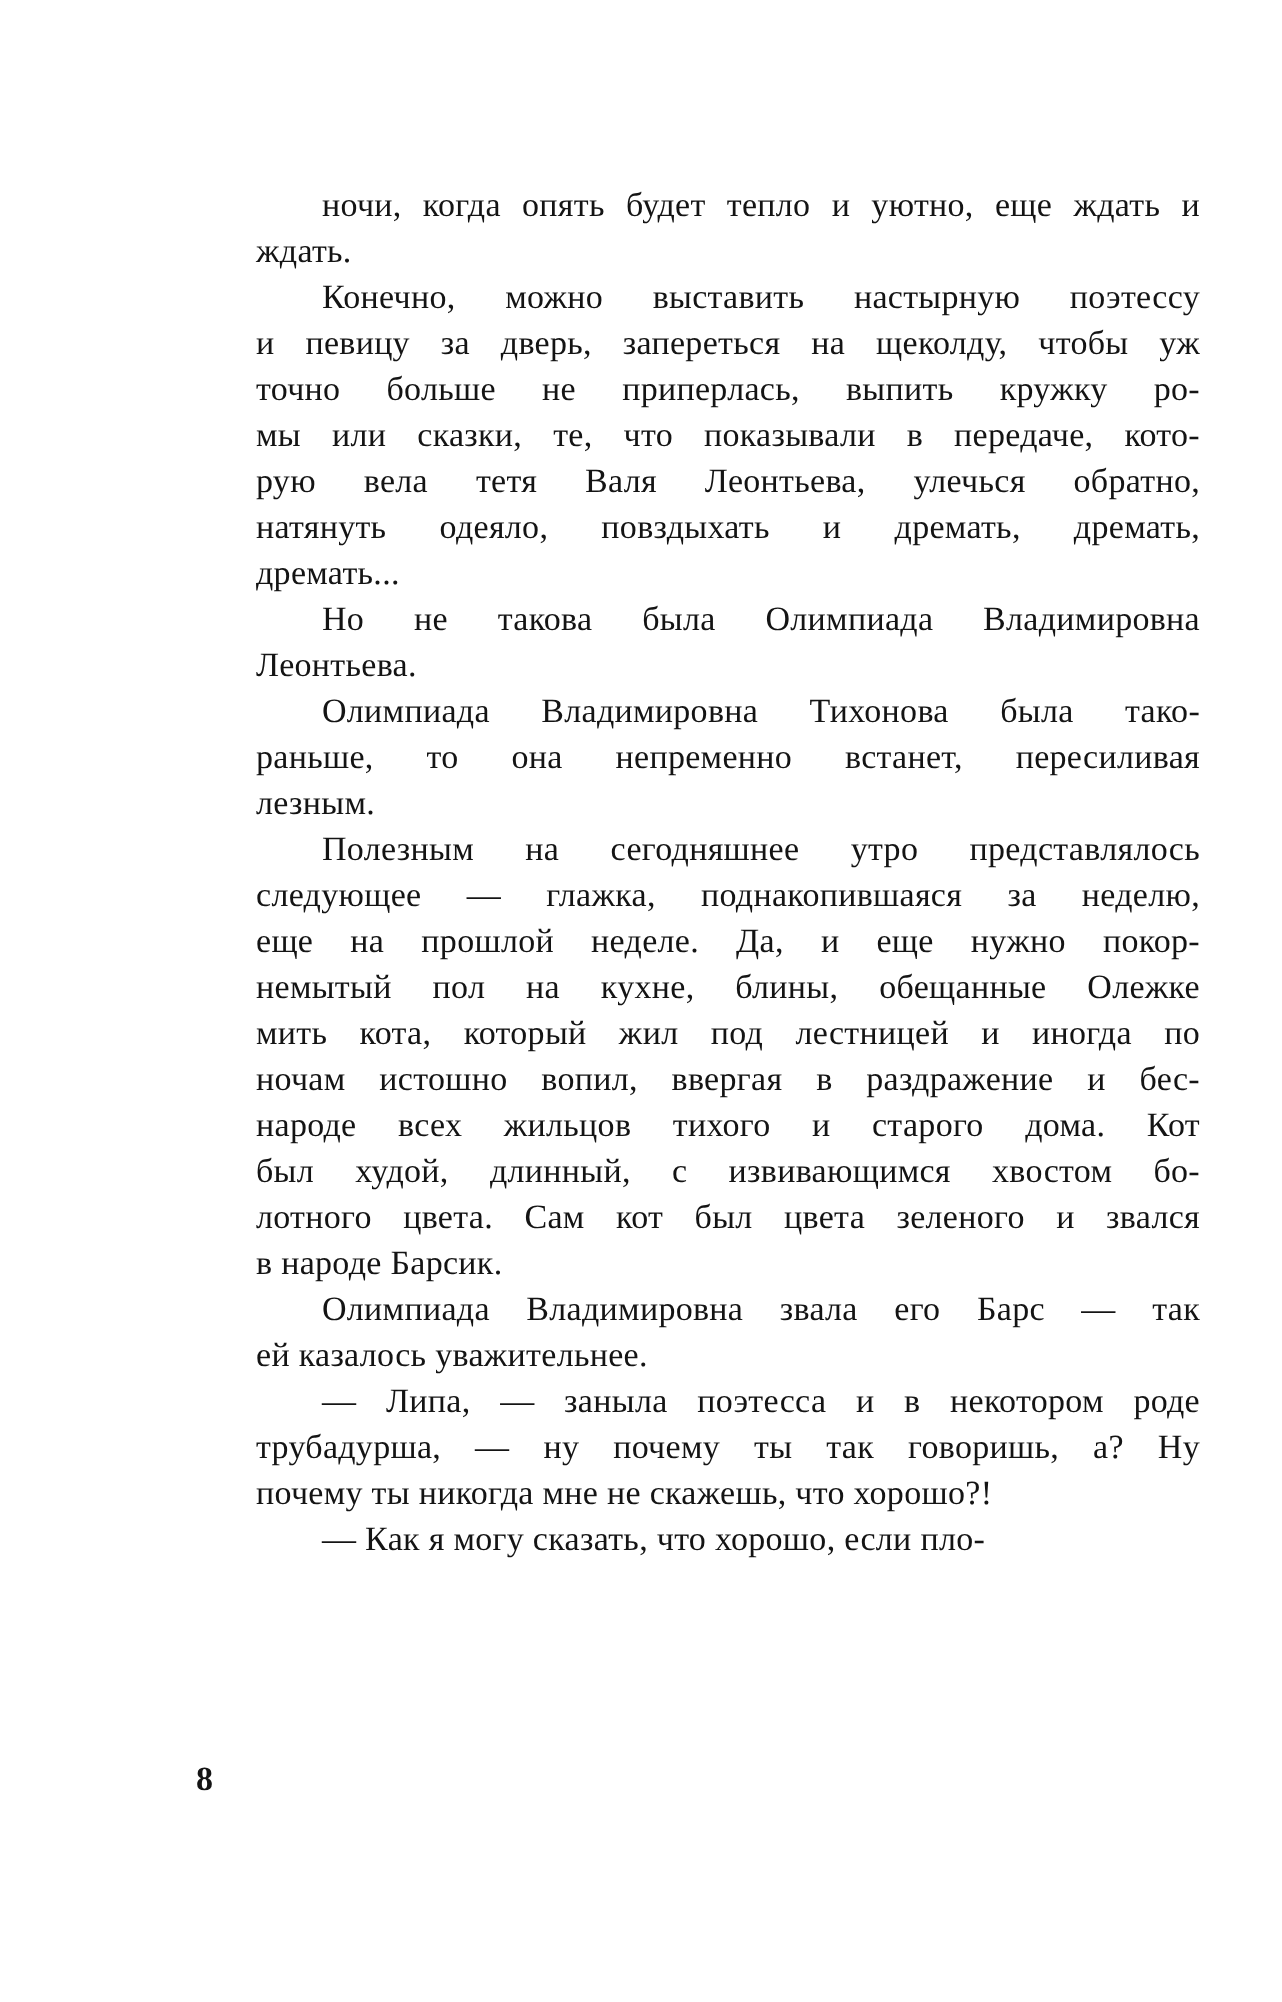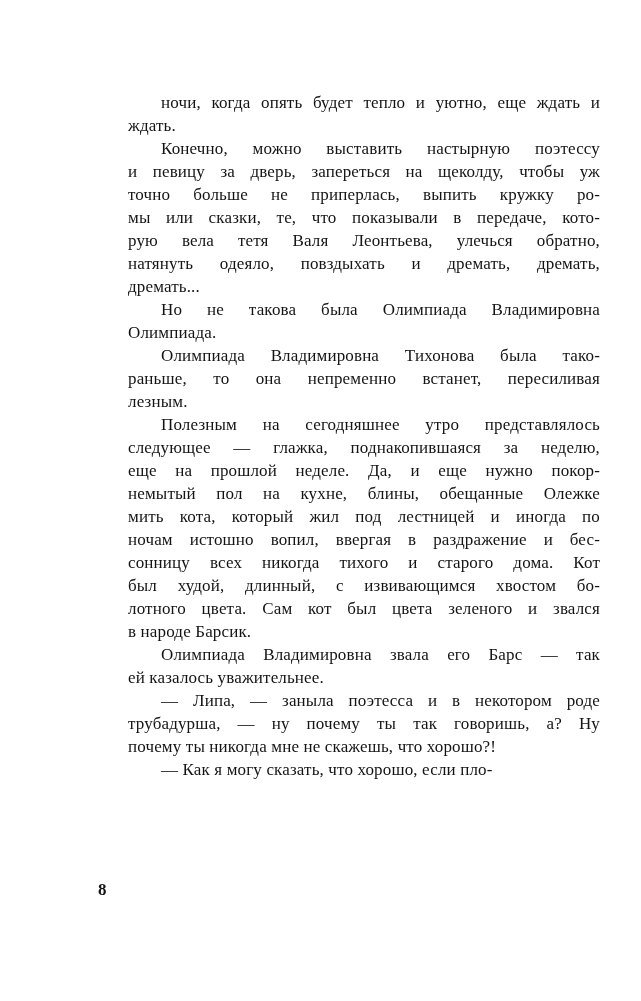--- a/index.html
+++ b/index.html
@@ -61,31 +61,31 @@
       <div class="line first">ночи, когда опять будет тепло и уютно, еще ждать и</div>
       <div class="line para-end">ждать.</div>
       <div class="line first">Конечно, можно выставить настырную поэтессу</div>
       <div class="line">и певицу за дверь, запереться на щеколду, чтобы уж</div>
       <div class="line">точно больше не приперлась, выпить кружку ро-</div>
       <div class="line">мы или сказки, те, что показывали в передаче, кото-</div>
       <div class="line">рую вела тетя Валя Леонтьева, улечься обратно,</div>
       <div class="line">натянуть одеяло, повздыхать и дремать, дремать,</div>
       <div class="line para-end">дремать...</div>
       <div class="line first">Но не такова была Олимпиада Владимировна</div>
-      <div class="line para-end">Олимпиада.</div>
+      <div class="line para-end">Леонтьева.</div>
       <div class="line first">Олимпиада Владимировна Тихонова была тако-</div>
       <div class="line">раньше, то она непременно встанет, пересиливая</div>
       <div class="line para-end">лезным.</div>
       <div class="line first">Полезным на сегодняшнее утро представлялось</div>
       <div class="line">следующее — глажка, поднакопившаяся за неделю,</div>
       <div class="line">еще на прошлой неделе. Да, и еще нужно покор-</div>
       <div class="line">немытый пол на кухне, блины, обещанные Олежке</div>
       <div class="line">мить кота, который жил под лестницей и иногда по</div>
       <div class="line">ночам истошно вопил, ввергая в раздражение и бес-</div>
-      <div class="line">сонницу всех никогда тихого и старого дома. Кот</div>
+      <div class="line">народе всех жильцов тихого и старого дома. Кот</div>
       <div class="line">был худой, длинный, с извивающимся хвостом бо-</div>
       <div class="line">лотного цвета. Сам кот был цвета зеленого и звался</div>
       <div class="line para-end">в народе Барсик.</div>
       <div class="line first">Олимпиада Владимировна звала его Барс — так</div>
       <div class="line para-end">ей казалось уважительнее.</div>
       <div class="line first">— Липа, — заныла поэтесса и в некотором роде</div>
       <div class="line">трубадурша, — ну почему ты так говоришь, а? Ну</div>
       <div class="line para-end">почему ты никогда мне не скажешь, что хорошо?!</div>
       <div class="line first para-end">— Как я могу сказать, что хорошо, если пло-</div>
     </div>

